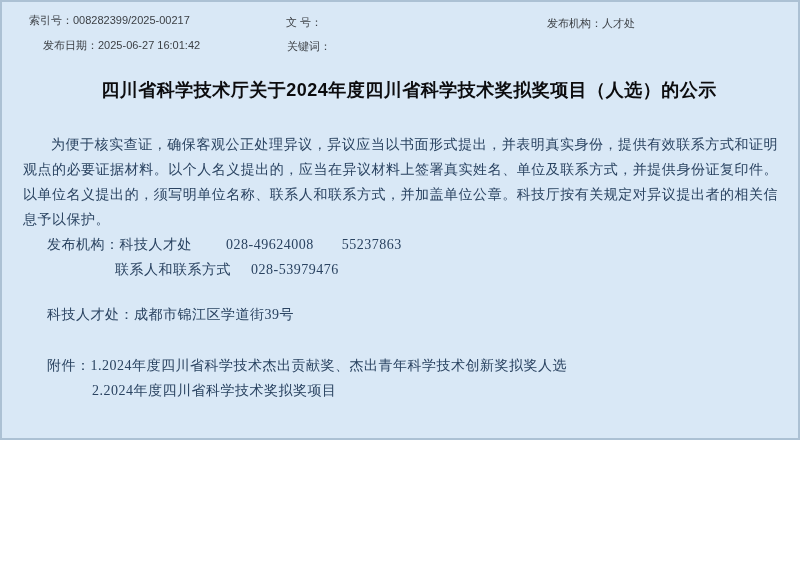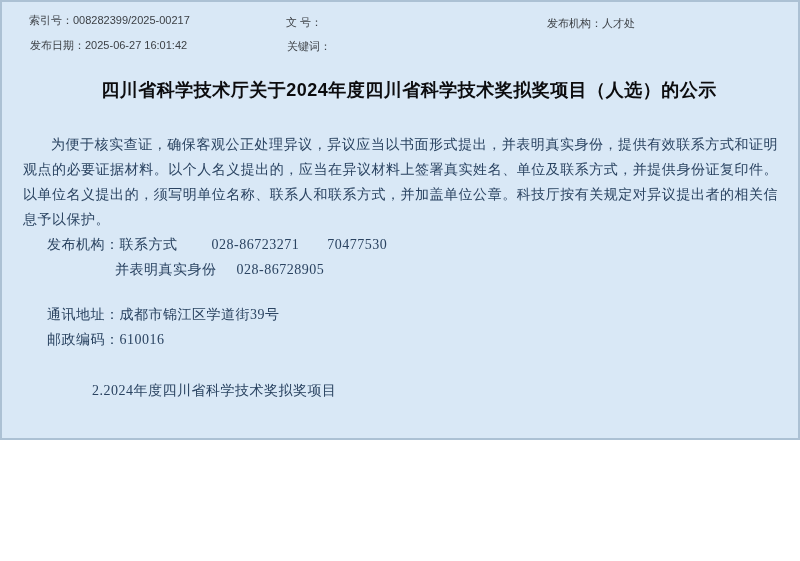--- a/index.html
+++ b/index.html
@@ -20,21 +20,21 @@
   .meta {
     position: absolute;
     font-family: "Liberation Sans", "DejaVu Sans", sans-serif;
     font-size: 11px;
     color: #3b3f44;
     white-space: nowrap;
   }
   .meta-index    { left: 27px;  top: 11px; }
   .meta-docno    { left: 284px; top: 13px; }
   .meta-agency   { left: 545px; top: 14px; text-align: center; }
-  .meta-date     { left: 28px;  top: 36px; }
+  .meta-date     { left: 41px;  top: 36px; }
   .meta-keywords { left: 285px; top: 37px; }
 
   
   .doc-title {
     position: absolute;
     top: 63px;
     left: 30px;
     right: 12px;
     text-align: center;
     font-family: "Liberation Sans", "DejaVu Sans", sans-serif;
@@ -92,30 +92,30 @@
   <div class="meta meta-date">发布日期：2025-06-27 16:01:42</div>
   <div class="meta meta-keywords">关键词：</div>
 
   <h1 class="doc-title">四川省科学技术厅关于2024年度四川省科学技术奖拟奖项目（人选）的公示</h1>
 
   <div class="content">
 
 
     <p class="para">为便于核实查证，确保客观公正处理异议，异议应当以书面形式提出，并表明真实身份，提供有效联系方式和证明观点的必要证据材料。以个人名义提出的，应当在异议材料上签署真实姓名、单位及联系方式，并提供身份证复印件。以单位名义提出的，须写明单位名称、联系人和联系方式，并加盖单位公章。科技厅按有关规定对异议提出者的相关信息予以保护。</p>
 
-    <div class="line indent-2em"><span>发布机构：</span><span>联系方式</span><span class="phone-1">028-86723271</span><span class="phone-2">70477530</span></div>
+    <div class="line indent-2em"><span>发布机构：</span><span>科技人才处</span><span class="phone-1">028-49624008</span><span class="phone-2">55237863</span></div>
 
-    <div class="line contact-line2"><span>并表明真实身份</span><span class="phone-3">028-86728905</span></div>
+    <div class="line contact-line2"><span>联系人和联系方式</span><span class="phone-3">028-53979476</span></div>
 
     <div class="address-block">
-      <div class="line indent-2em">通讯地址：成都市锦江区学道街39号</div>
-      <div class="line indent-2em">邮政编码：610016</div>
+      <div class="line indent-2em">科技人才处：成都市锦江区学道街39号</div>
     </div>
 
     <div class="attachment-block">
+      <div class="line indent-2em"><span>附件：</span><span class="attachment-link">1.2024年度四川省科学技术杰出贡献奖、杰出青年科学技术创新奖拟奖人选</span></div>
       <div class="line attachment-item2"><span class="attachment-link">2.2024年度四川省科学技术奖拟奖项目</span></div>
     </div>
 
     <div class="signature-block">
       <div>须写明单位名称</div>
       <div>2025年6月27日</div>
     </div>
 
   </div>
 </div>

